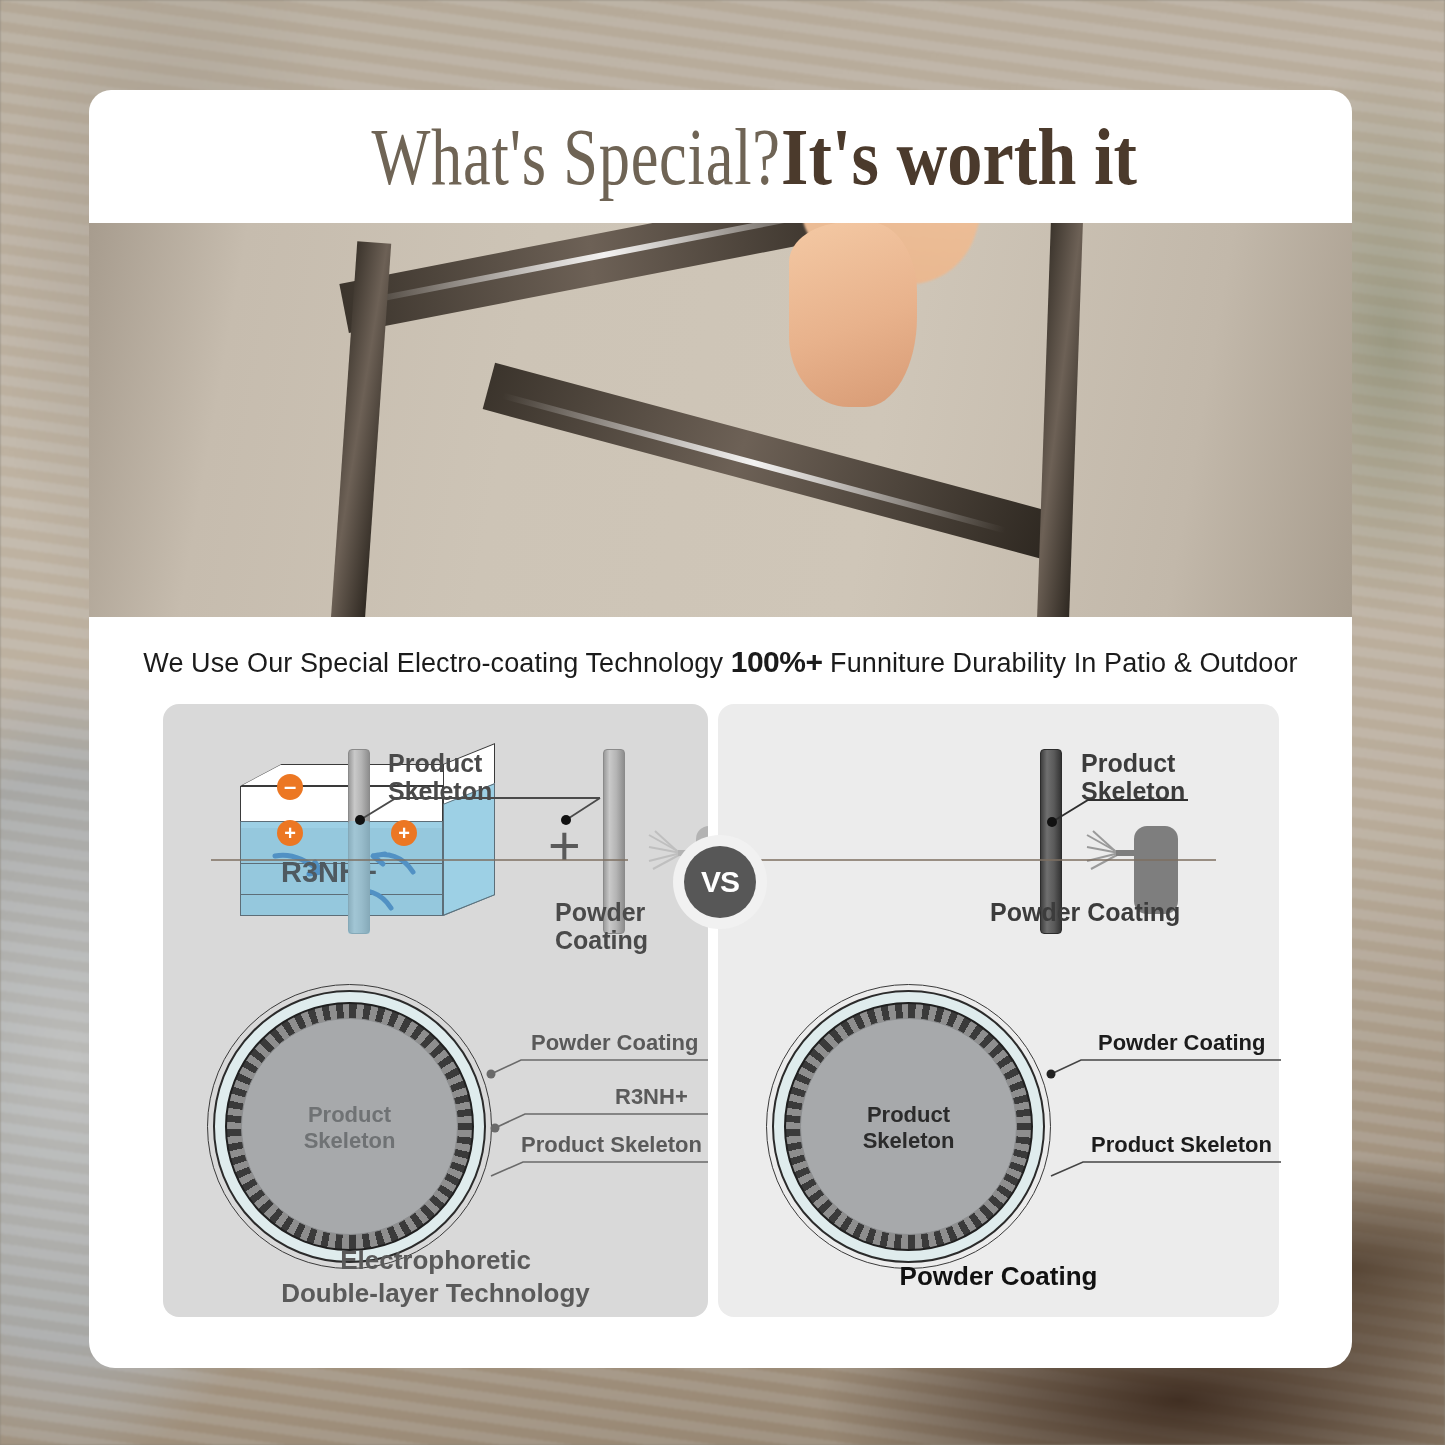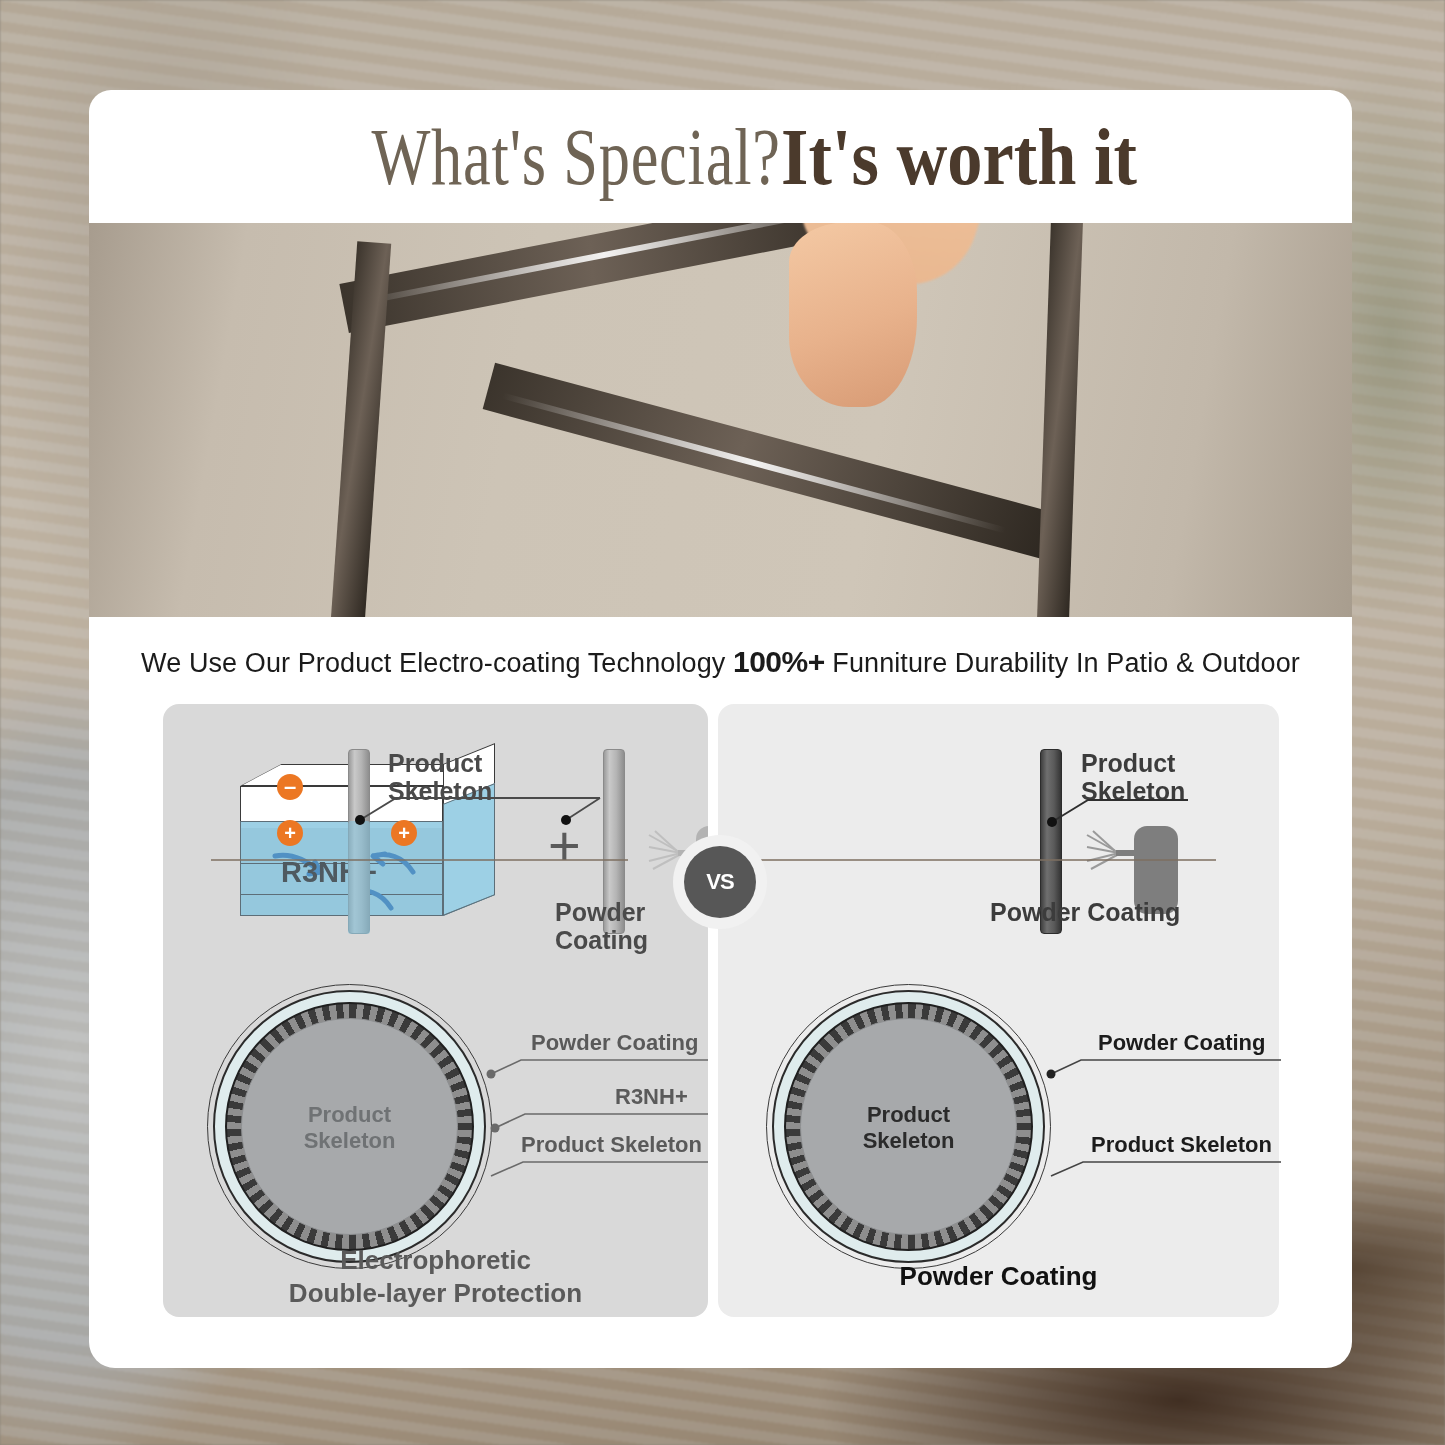--- a/index.html
+++ b/index.html
@@ -101,21 +101,21 @@
 
   
   #vs-badge{
     position:absolute; left:584px; top:218px; width:94px; height:94px;
     border-radius:50%; background:#f1f1f1;
     display:flex; align-items:center; justify-content:center; z-index:6;
   }
   #vs-inner{
     width:72px; height:72px; border-radius:50%; background:#575757;
     display:flex; align-items:center; justify-content:center;
-    color:#fff; font-weight:bold; font-size:22px; letter-spacing:-1px;
+    color:#fff; font-weight:bold; font-size:30px; letter-spacing:-1px;
     font-family:"Liberation Sans", sans-serif;
   }
   #vs-gap{
     position:absolute; left:619px; top:87px; width:10px; height:613px; background:#fff; z-index:5;
   }
 
   
   .proc{ position:absolute; }
   
   #tank{ left:77px; top:82px; width:255px; height:130px; }
@@ -219,21 +219,21 @@
 
 <div id="header-card">
   <div id="title-line">
     <span id="title-light">What's Special?</span><span id="title-bold">It's worth it</span>
   </div>
 </div>
 
 <div id="body-card">
 
   <div id="subtitle">
-    <span class="thin">We Use Our Product Electro-coating Technology </span><span class="strong">100%+</span><span class="thin"> Funniture Durability In Patio &amp; Outdoor</span>
+    <span class="thin">We Use Our Special Electro-coating Technology </span><span class="strong">100%+</span><span class="thin"> Funniture Durability In Patio &amp; Outdoor</span>
   </div>
 
   <div class="panel" id="panel-left">
 
     <div class="proc" id="tank">
       <div class="tank-topface"></div>
       <div class="tank-side"></div>
       <div class="tank-side-liquid"></div>
       <div class="tank-back"></div>
       <div class="tank-liquid">
@@ -303,21 +303,21 @@
       <circle cx="8" cy="40" r="4.5" fill="#6a6a6a"></circle>
       <circle cx="12" cy="94" r="4.5" fill="#6a6a6a"></circle>
     </svg>
 
     <div class="cs-leader-label" style="left:368px;top:326px;color:#5a5a5a;">Powder Coating</div>
     <div class="cs-leader-label" style="left:452px;top:380px;color:#5a5a5a;">R3NH+</div>
     <div class="cs-leader-label" style="left:358px;top:428px;color:#5a5a5a;">Product Skeleton</div>
 
     <div class="cs-caption" style="left:0;top:540px;color:#5a5a5a;">
       <span>Electrophoretic</span><br>
-      <span>Double-layer Protection</span>
+      <span>Double-layer Technology</span>
     </div>
   </div>
 
   <div class="panel" id="panel-right">
 
     <div class="rod rod-dark" style="left:322px;top:45px;width:22px;height:185px;"></div>
 
     <div class="label-black" style="left:363px;top:45px;color:#3c3c3c;">
       <span>Product</span><br>
       <span>Skeleton</span>

